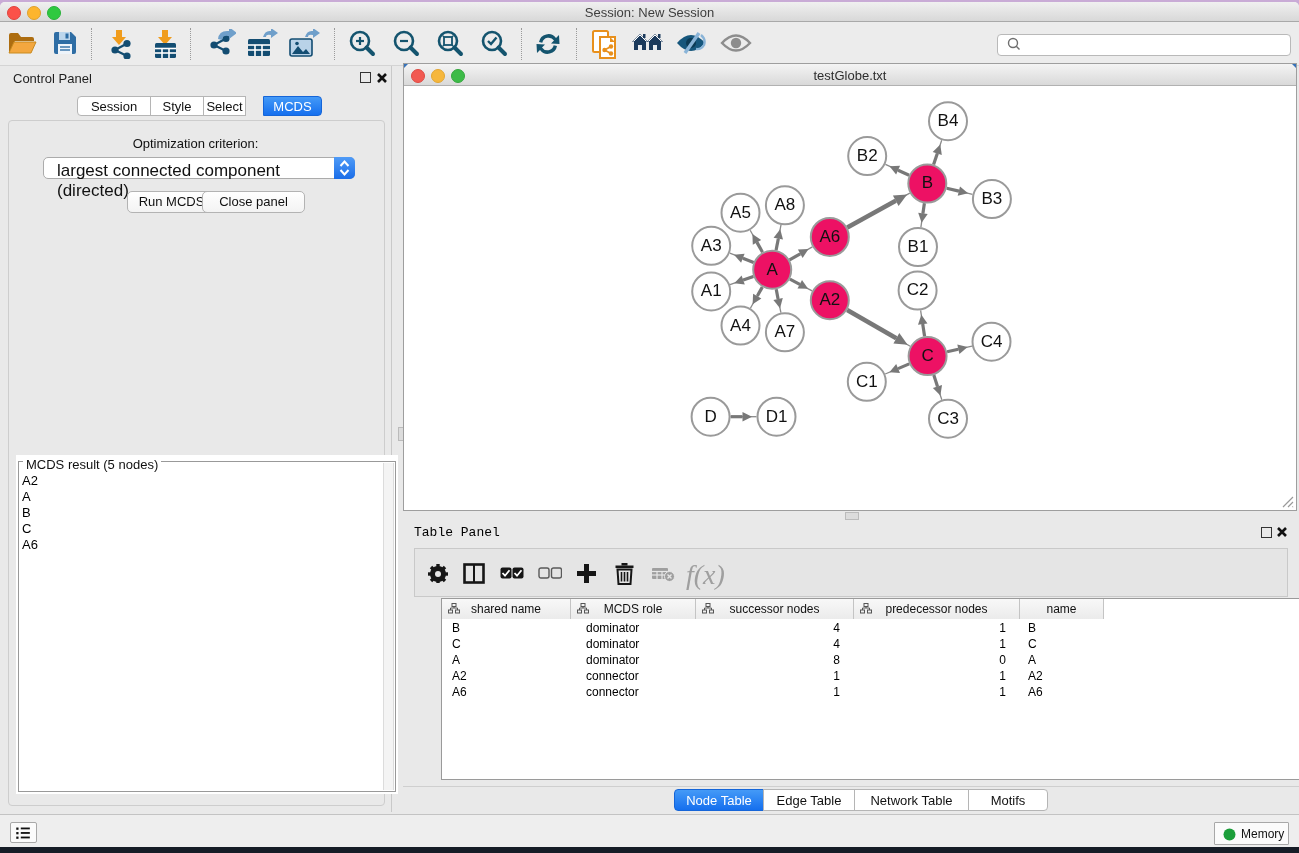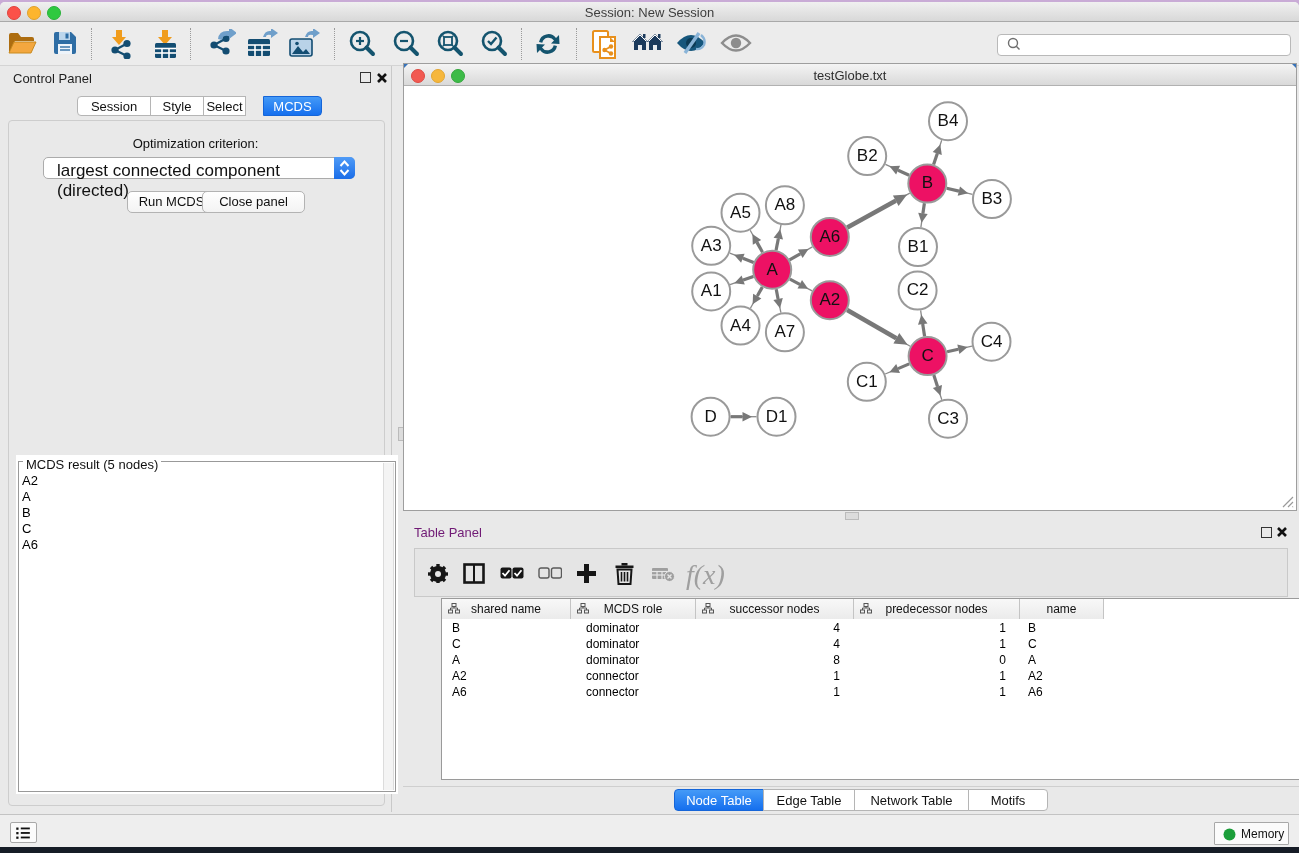--- a/index.html
+++ b/index.html
@@ -42,21 +42,21 @@
   #fs-scroll{position:absolute;right:4px;top:8px;width:9px;height:327px;background:#f4f4f4;
        border-left:1px solid #dcdcdc;border-right:1px solid #dcdcdc;}
   
   #netwin{position:absolute;left:403px;top:63px;width:894px;height:448px;
        background:#fff;border:1px solid #9e9e9e;box-sizing:border-box;}
   #net-titlebar{position:absolute;left:0;top:0;width:892px;height:21px;
        background:linear-gradient(#f4f4f4,#d9d9d9);border-bottom:1px solid #b1b1b1;}
   .tl2{position:absolute;width:12px;height:12px;border-radius:50%;top:5px;}
   #net-title{position:absolute;left:0;top:3.5px;width:892px;text-align:center;font-size:13px;color:#2e2e2e;}
   
-  #tp-title{position:absolute;left:414px;top:525px;font-size:13px;color:#701a75;}
+  #tp-title{position:absolute;left:414px;top:525px;font-size:13px;color:#000000;font-family:Liberation Mono, monospace;}
   #tp-toolbar{position:absolute;left:414px;top:548px;width:874px;height:49px;
        background:#e5e5e5;border:1px solid #c9c9c9;box-sizing:border-box;}
   #tablebox{position:absolute;left:417px;top:598px;width:871px;height:182px;background:#fff;
        border:1px solid #9a9a9a;box-sizing:border-box;margin-left:24px;}
   .th{position:absolute;top:0;height:20px;background:linear-gradient(#f8f8f8,#ebebeb);
       border-right:1px solid #c4c4c4;box-sizing:border-box;font-size:12px;color:#111;
       text-align:center;line-height:20px;}
   .cell{position:absolute;font-size:12px;color:#000;height:16px;line-height:16px;}
   
   #bt-tabs{position:absolute;left:674px;top:789px;height:22px;}

